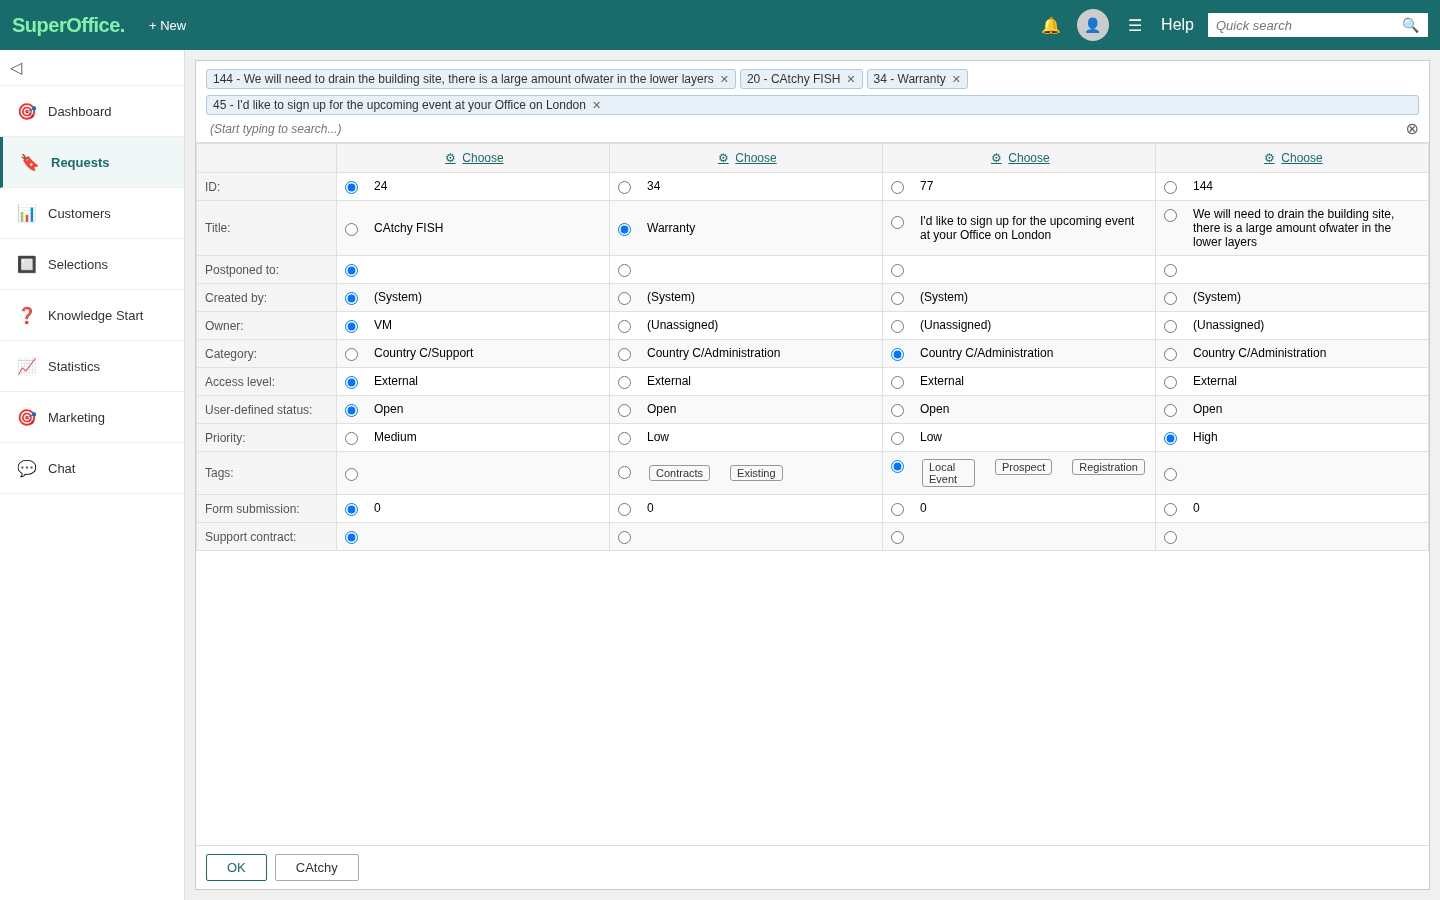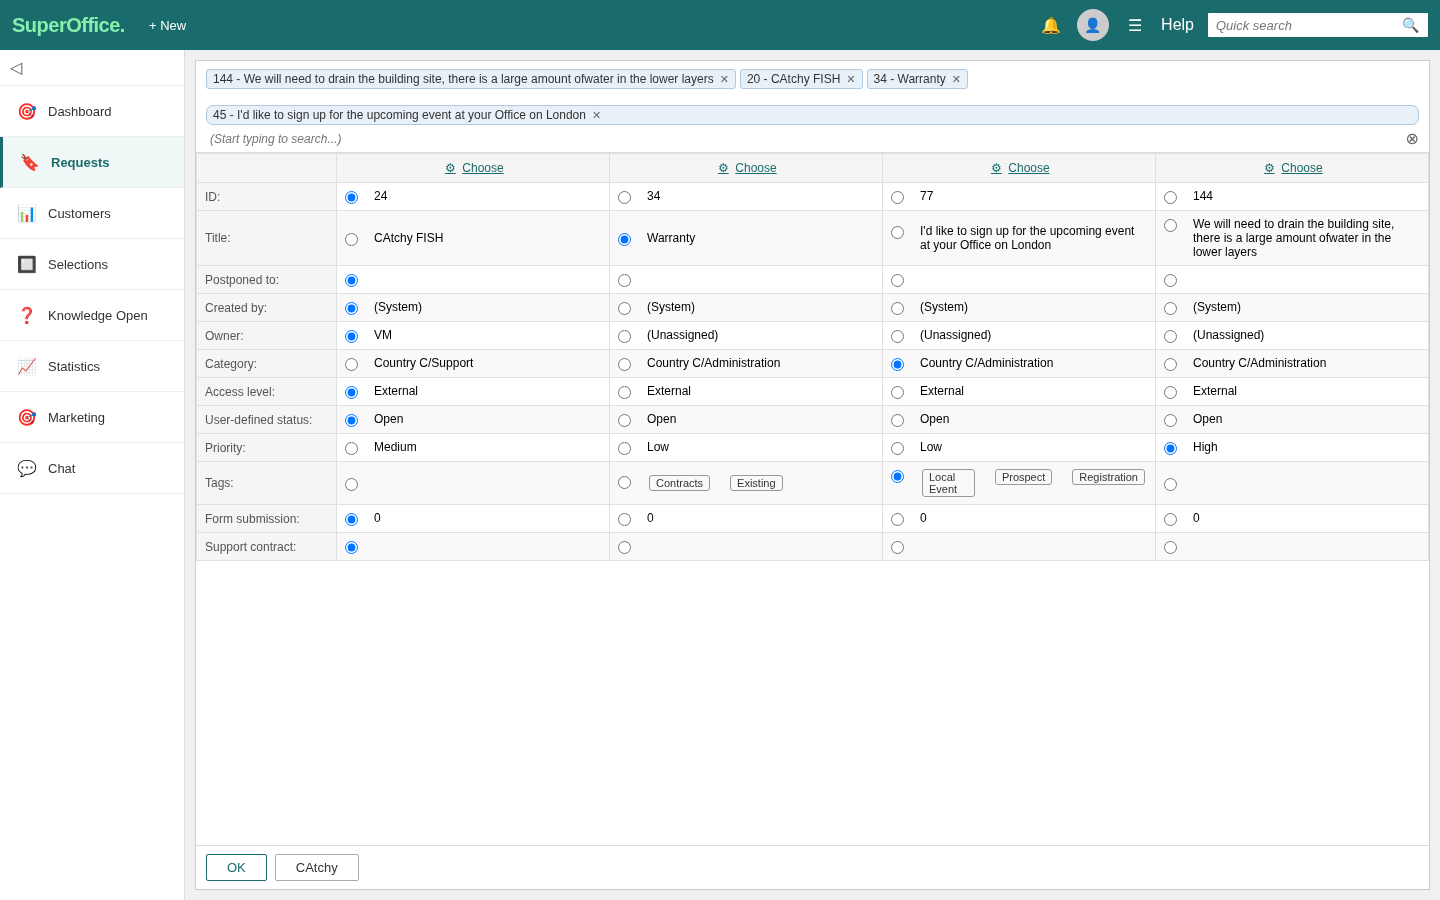--- a/index.html
+++ b/index.html
@@ -331,21 +331,21 @@
     <div class="sidebar-item">
       <span class="sidebar-icon">📊</span>
       <span>Customers</span>
     </div>
     <div class="sidebar-item">
       <span class="sidebar-icon">🔲</span>
       <span>Selections</span>
     </div>
     <div class="sidebar-item">
       <span class="sidebar-icon">❓</span>
-      <span>Knowledge Open</span>
+      <span>Knowledge Start</span>
     </div>
     <div class="sidebar-item">
       <span class="sidebar-icon">📈</span>
       <span>Statistics</span>
     </div>
     <div class="sidebar-item">
       <span class="sidebar-icon">🎯</span>
       <span>Marketing</span>
     </div>
     <div class="sidebar-item">
@@ -363,21 +363,21 @@
           <span class="tag-x">✕</span>
         </span>
         <span class="tag-pill">
           <span>20 - CAtchy FISH</span>
           <span class="tag-x">✕</span>
         </span>
         <span class="tag-pill">
           <span>34 - Warranty</span>
           <span class="tag-x">✕</span>
         </span>
-        <span class="tag-pill" style="width:100%;margin-top:12px;border-radius:7px;">
+        <span class="tag-pill" style="width:100%;margin-top:2px;">
           <span>45 - I'd like to sign up for the upcoming event at your Office on London</span>
           <span class="tag-x">✕</span>
         </span>
         <input type="text" class="tag-search-input" placeholder="(Start typing to search...)" style="">
         <button class="tag-clear-btn">⊗</button>
       </div>
 
       <div class="merge-table-wrap">
         <table class="merge-table">
           <colgroup>

